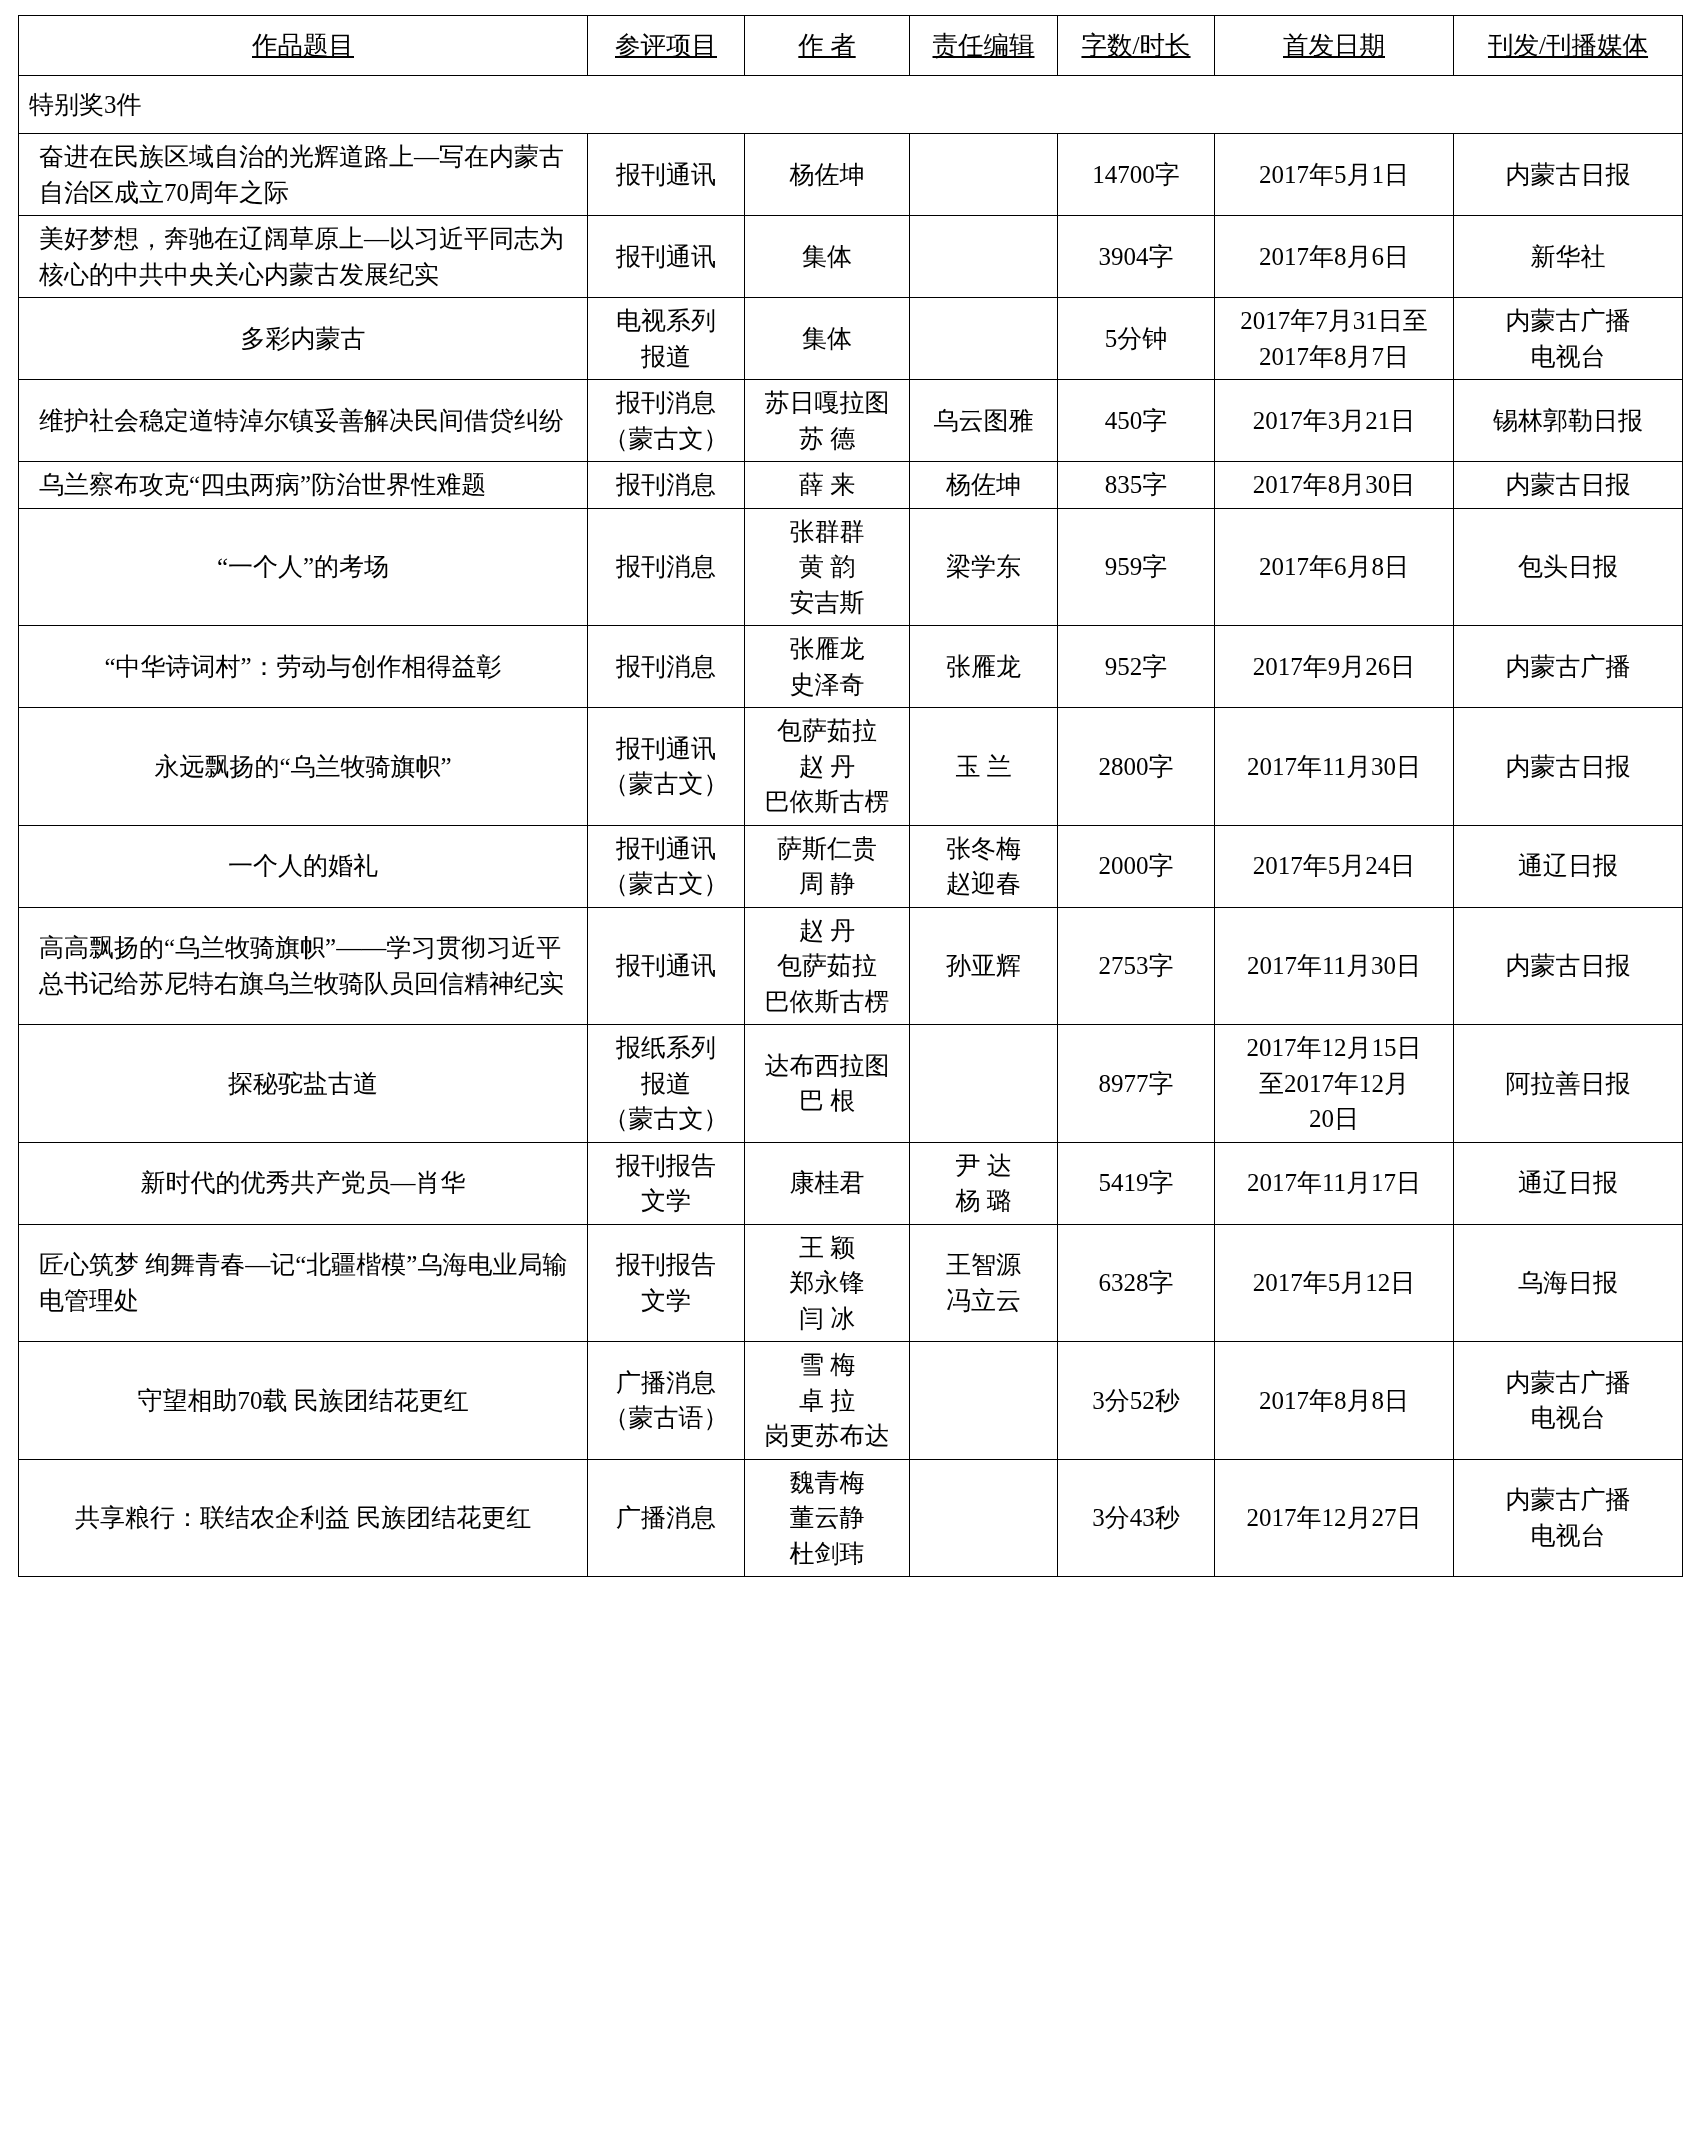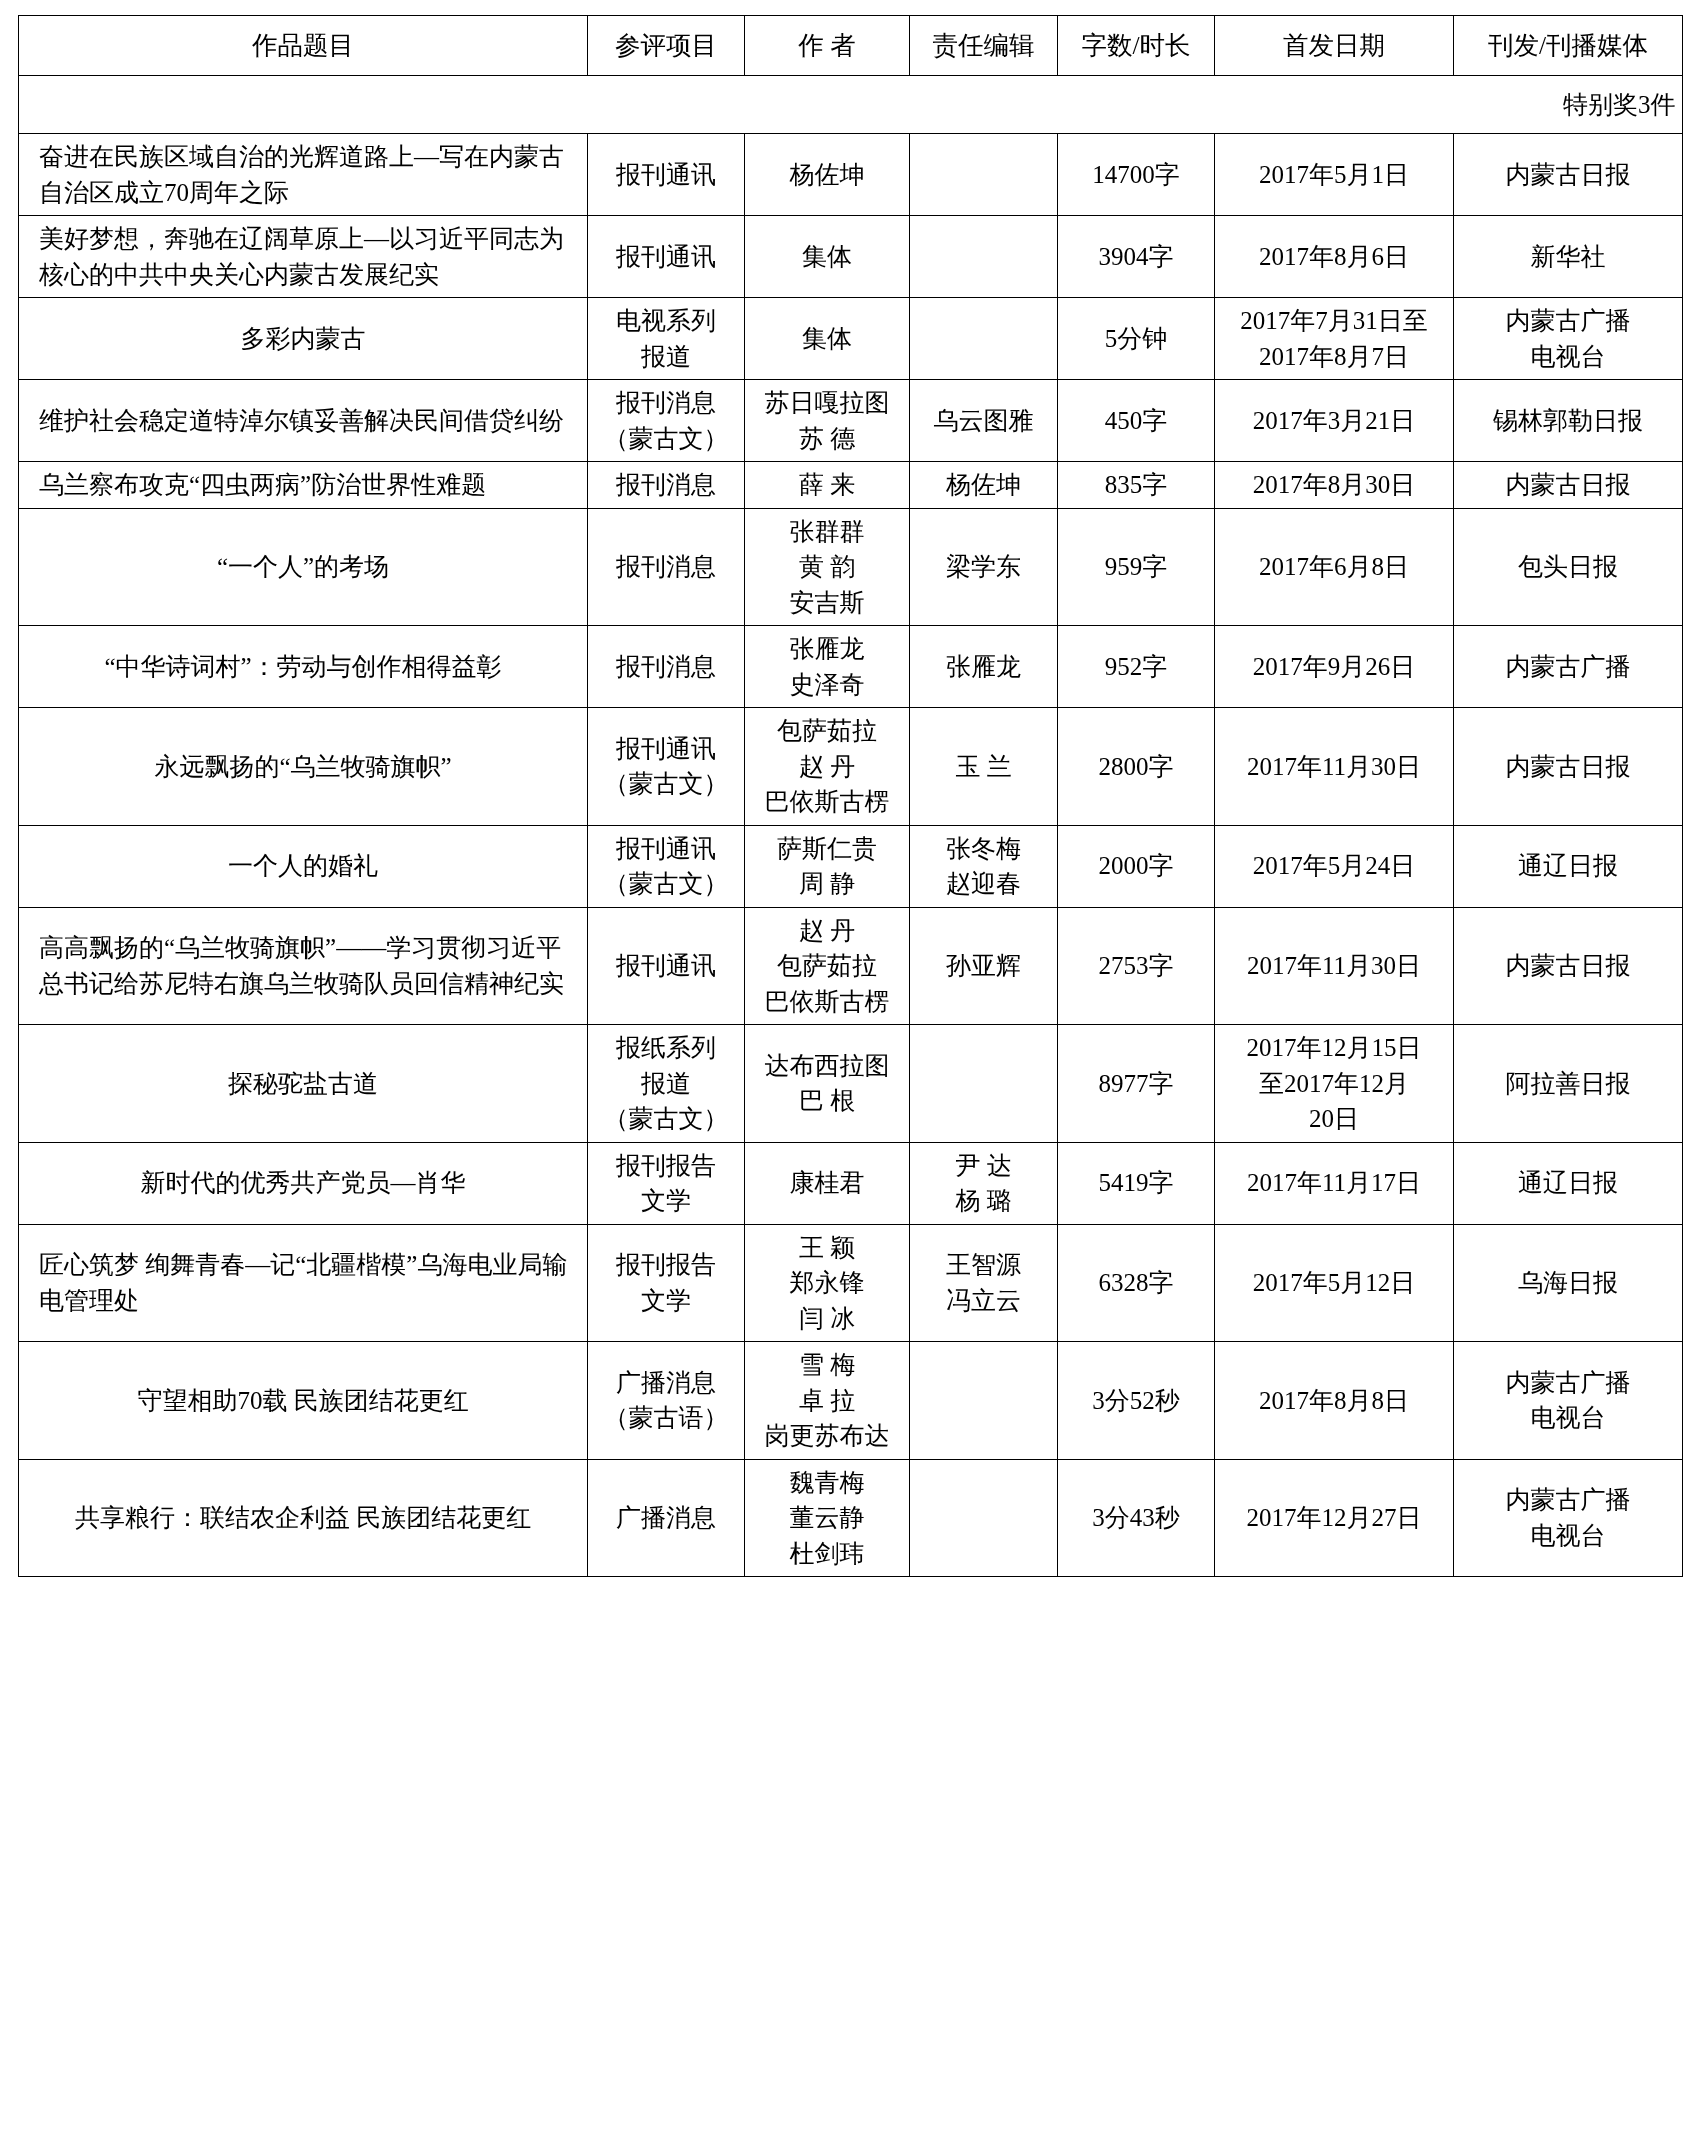--- a/index.html
+++ b/index.html
@@ -37,31 +37,32 @@
     font-size: 25px;
     line-height: 1.42;
     vertical-align: middle;
     text-align: center;
     word-break: break-all;
   }
   table.award-table thead th {
     font-weight: normal;
     padding: 11.5px 6.6px;
     font-size: 25.5px;
+    text-decoration: underline;
   }
   td.title-cell {
     text-align: center;
   }
   td.title-cell.left {
     text-align: left;
     padding-left: 20px;
     padding-right: 8.2px;
   }
   tr.section-row td {
-    text-align: right;
+    text-align: left;
     padding-left: 10px;
     font-size: 25px;
     padding-top: 10.7px;
     padding-bottom: 10.7px;
   }
   .multi {
     display: block;
   }
 </style>
 </head>

